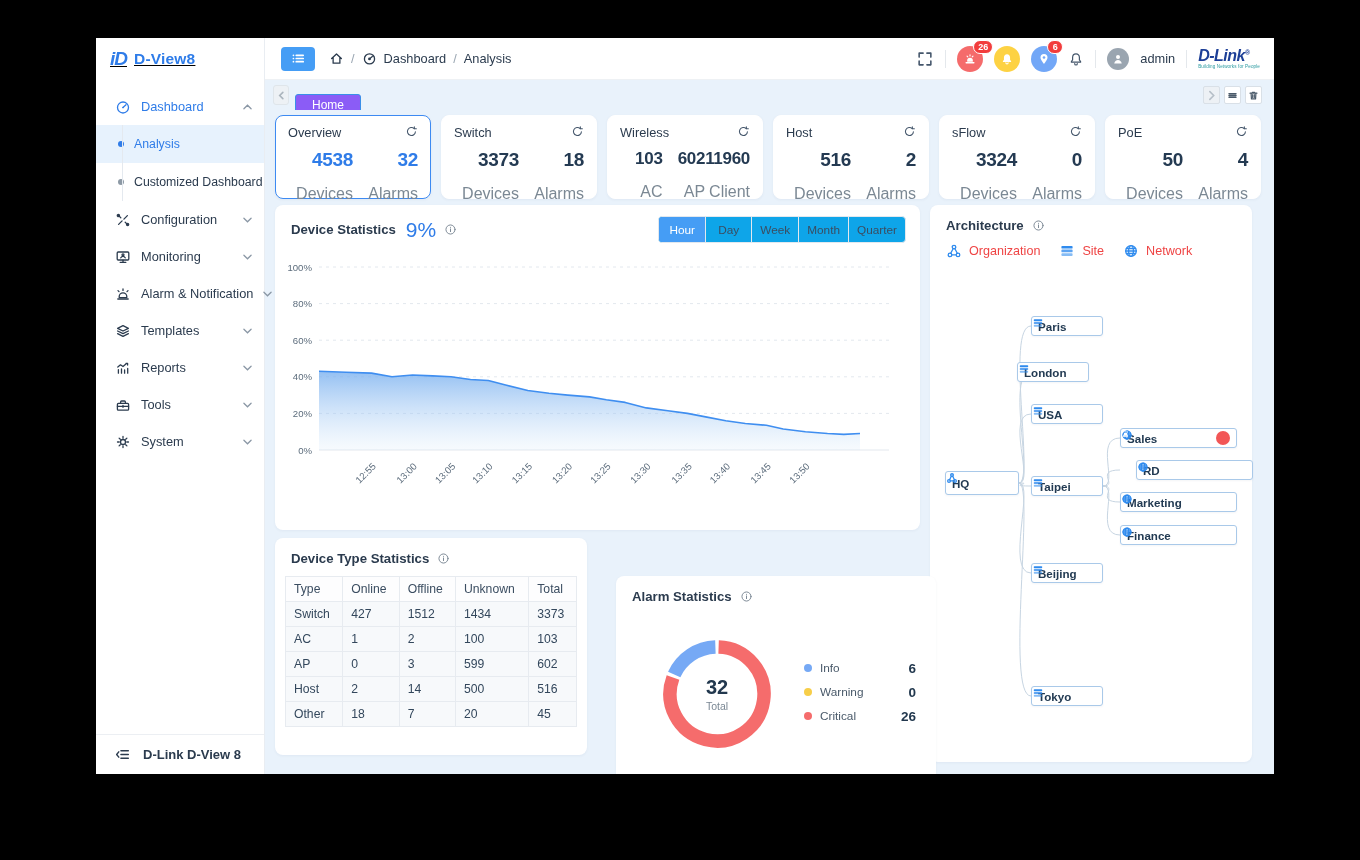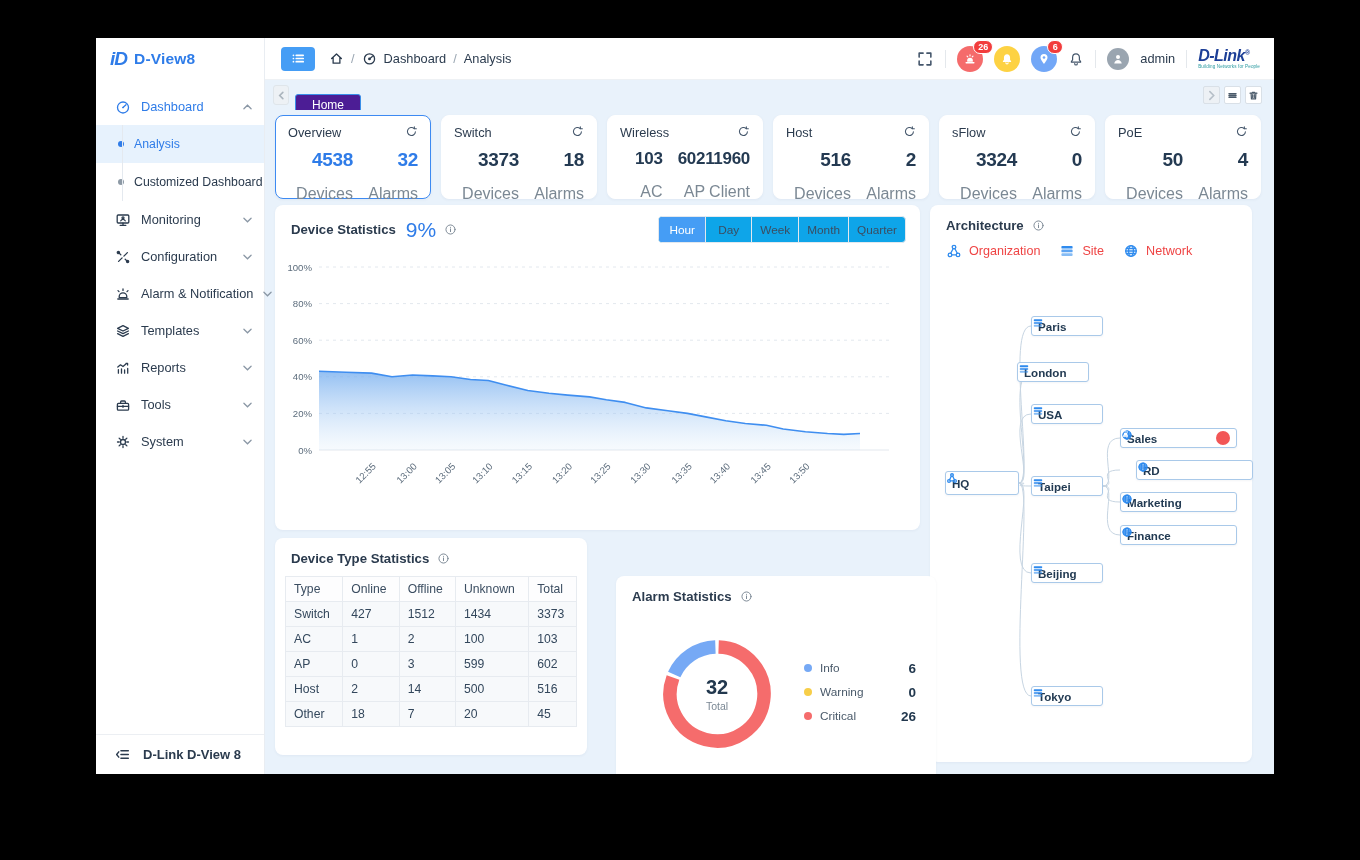--- a/index.html
+++ b/index.html
@@ -4,21 +4,21 @@
 <style>
   html,body{margin:0;padding:0;width:1360px;height:860px;background:#000;overflow:hidden;
     font-family:"Liberation Sans","DejaVu Sans",sans-serif;-webkit-font-smoothing:antialiased;}
   *{box-sizing:border-box;}
   .app{position:absolute;left:96px;top:38px;width:1178px;height:736px;background:#fff;display:flex;overflow:hidden;}
   .ic{display:inline-block;vertical-align:middle;}
   .ic *{vector-effect:non-scaling-stroke;}
 
   
   .sidebar{width:169px;min-width:169px;height:100%;background:#fff;border-right:1px solid #e9edf2;position:relative;z-index:3;}
-  .logo-row{height:42px;display:flex;align-items:center;padding-left:14px;gap:7px;}
+  .logo-row{height:42px;display:flex;align-items:center;padding-left:14px;gap:7px;text-decoration:underline;}
   .logo-mark{font-style:italic;font-weight:bold;font-size:19px;color:#2f7ce8;letter-spacing:-1px;}
   .logo-text{font-size:15.5px;font-weight:700;color:#2e7ce9;letter-spacing:.2px;}
   .side-nav{padding-top:8px;}
   .nav-item{display:flex;align-items:center;height:37px;padding:0 12px 0 19px;gap:10px;cursor:pointer;color:#2b3b4e;}
   .nav-item .ic{width:16px;height:16px;flex:0 0 16px;}
   .nav-label{font-size:12.8px;flex:1;white-space:nowrap;}
   .nav-active{color:#2f7ce8;}
   .chev{width:9px;height:6px;flex:0 0 9px;}
   .chev.up{transform:rotate(180deg);}
   .sub-wrap{position:relative;}
@@ -52,21 +52,21 @@
   .avatar .ic{width:14px;height:14px;color:#fff;}
   .admin-name{font-size:12.8px;color:#2b3b4e;}
   .dlink{display:flex;flex-direction:column;align-items:flex-start;line-height:1;cursor:pointer;}
   .dlink b{font-size:16px;font-weight:800;color:#1d3f97;font-style:italic;letter-spacing:-.5px;}
   .dlink b sup{font-size:7px;font-style:normal;}
   .dlink i{font-size:4.6px;font-style:normal;color:#2a9aa0;margin-top:1px;letter-spacing:.1px;}
 
   .tabstrip{height:30px;background:#e9f2fb;display:flex;align-items:center;padding:0 12px 0 8px;gap:6px;}
   .tab-nav-btn{width:16px;height:20px;border-radius:3px;background:#edf1f5;border:1px solid #dfe5ea;color:#aab4bd;display:flex;align-items:center;justify-content:center;cursor:pointer;}
   .tab-nav-btn .ic{width:9px;height:9px;}
-  .tab-home{height:21px;padding:0 16px;border-radius:3px;background:#4c1d95;border:1px solid #3a8fe8;color:#fff;font-size:12px;display:flex;align-items:center;cursor:pointer;margin-top:19px;}
+  .tab-home{height:21px;padding:0 16px;border-radius:3px;background:#8b5cf6;border:1px solid #3a8fe8;color:#fff;font-size:12px;display:flex;align-items:center;cursor:pointer;margin-top:19px;}
   .tabstrip-right{margin-left:auto;display:flex;align-items:center;gap:4px;}
   .tool-box{width:17px;height:18px;border-radius:2px;background:#fff;border:1px solid #d9e0e7;color:#4a5a6a;display:flex;align-items:center;justify-content:center;cursor:pointer;}
   .tool-box .ic{width:11px;height:11px;}
   .tool-box.dim{background:#edf1f5;color:#b6bfc8;}
 
   .content{flex:1;background:#e9f2fb;position:relative;overflow:hidden;}
 
   
   .cards{position:absolute;left:10px;right:13px;top:5px;height:84px;display:flex;gap:10px;}
   .card{flex:1;background:#fff;border-radius:8px;border:1px solid #fff;padding:9px 12px 8px;box-shadow:0 1px 3px rgba(30,60,90,.05);cursor:pointer;}
@@ -157,36 +157,36 @@
       <span class="dot dot-blue"></span>
       <span>Analysis</span>
     </div>
           <div class="sub-item ">
       <span class="dot "></span>
       <span>Customized Dashboard</span>
     </div>
         </div>
         <div class="nav-item ">
     <svg class="ic " viewBox="0 0 16 16" fill="none" stroke="currentColor" stroke-width="1.3" stroke-linecap="round" stroke-linejoin="round">
+            <path d="M3.6 12.4 7.1 8.9 M8.9 7.1l3.5-3.5 M3.4 3.4l2.4 2.4 M12.6 12.6 10.2 10.2"></path>
+            <circle cx="3.4" cy="3.4" r="1.1"></circle>
+            <circle cx="12.6" cy="12.6" r="1.1"></circle>
+          </svg>
+    <span class="nav-label">Configuration</span>
+    <svg class="chev " viewBox="0 0 10 6">
+            <path d="M1 1l4 4 4-4" fill="none" stroke="#8a97a5" stroke-width="1.4" stroke-linecap="round"></path>
+          </svg>
+  </div>
+        <div class="nav-item ">
+    <svg class="ic " viewBox="0 0 16 16" fill="none" stroke="currentColor" stroke-width="1.3" stroke-linecap="round" stroke-linejoin="round">
             <rect x="2.2" y="3" width="11.6" height="8" rx="1"></rect>
             <path d="M8 11.2v2 M5.2 13.4h5.6 M5.8 8.8c.5-1 1.3-1.5 2.2-1.5s1.7.5 2.2 1.5"></path>
             <circle cx="8" cy="5.8" r="1"></circle>
           </svg>
     <span class="nav-label">Monitoring</span>
-    <svg class="chev " viewBox="0 0 10 6">
-            <path d="M1 1l4 4 4-4" fill="none" stroke="#8a97a5" stroke-width="1.4" stroke-linecap="round"></path>
-          </svg>
-  </div>
-        <div class="nav-item ">
-    <svg class="ic " viewBox="0 0 16 16" fill="none" stroke="currentColor" stroke-width="1.3" stroke-linecap="round" stroke-linejoin="round">
-            <path d="M3.6 12.4 7.1 8.9 M8.9 7.1l3.5-3.5 M3.4 3.4l2.4 2.4 M12.6 12.6 10.2 10.2"></path>
-            <circle cx="3.4" cy="3.4" r="1.1"></circle>
-            <circle cx="12.6" cy="12.6" r="1.1"></circle>
-          </svg>
-    <span class="nav-label">Configuration</span>
     <svg class="chev " viewBox="0 0 10 6">
             <path d="M1 1l4 4 4-4" fill="none" stroke="#8a97a5" stroke-width="1.4" stroke-linecap="round"></path>
           </svg>
   </div>
         <div class="nav-item ">
     <svg class="ic " viewBox="0 0 16 16" fill="none" stroke="currentColor" stroke-width="1.3" stroke-linecap="round" stroke-linejoin="round">
             <path d="M4.2 10.6a3.8 3.8 0 0 1 7.6 0v1H4.2z"></path>
             <path d="M2.8 13h10.4 M8 4.4V3 M4 5.6l-1-1 M12 5.6l1-1"></path>
           </svg>
     <span class="nav-label">Alarm &amp; Notification</span>

